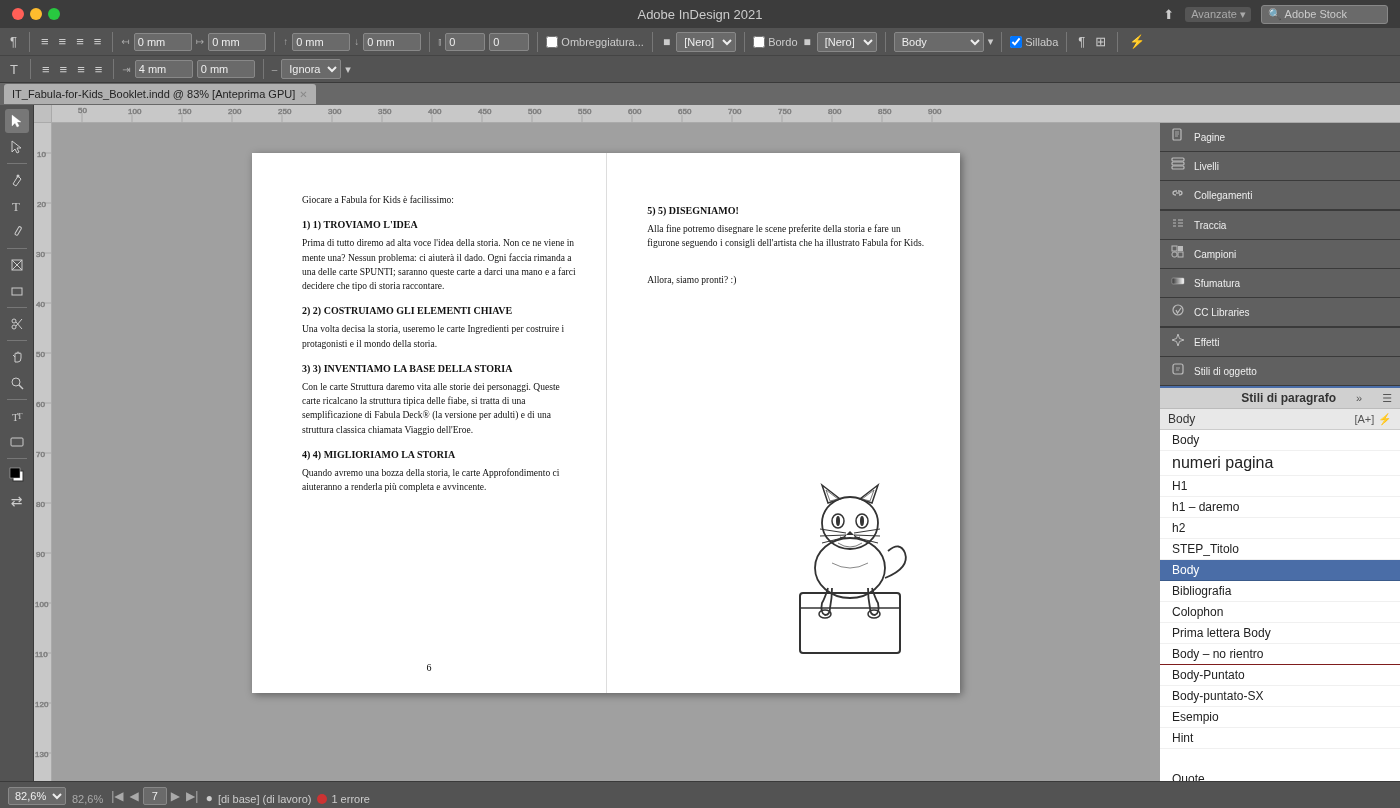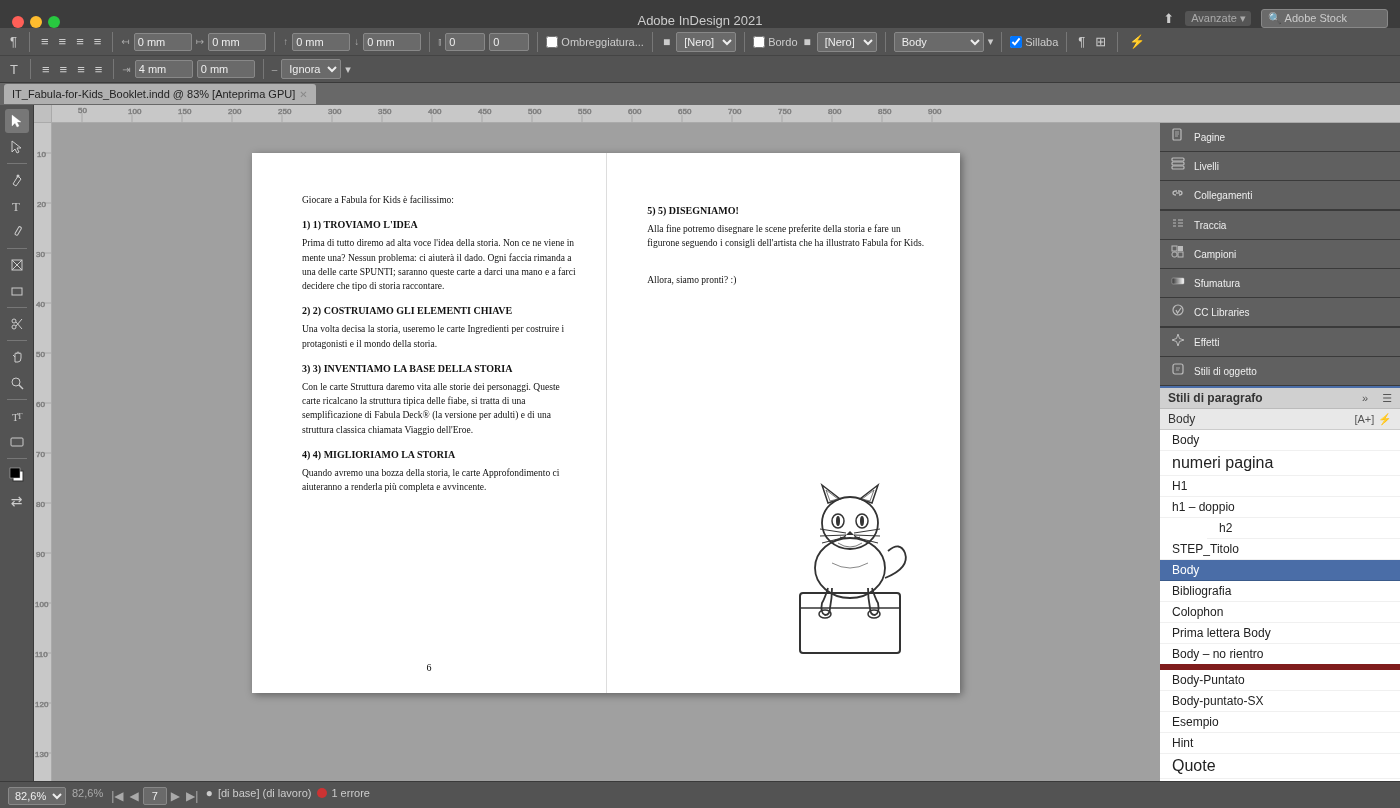--- a/index.html
+++ b/index.html
@@ -3,21 +3,21 @@
   <meta charset="utf-8">
   <style>
     * { box-sizing: border-box; margin: 0; padding: 0; }
     body { font-family: -apple-system, BlinkMacSystemFont, 'Helvetica Neue', Arial, sans-serif; background: #b0b0b0; overflow: hidden; width: 1400px; height: 808px; }
 
     
     .titlebar {
       background: #3c3c3c;
       height: 28px;
       display: flex;
-      align-items: flex-end;
+      align-items: center;
       justify-content: center;
       position: relative;
     }
     .titlebar-title { color: #ccc; font-size: 13px; }
     .traffic-lights { position: absolute; left: 12px; display: flex; gap: 6px; }
     .tl { width: 12px; height: 12px; border-radius: 50%; }
     .tl-red { background: #ff5f57; }
     .tl-yellow { background: #febc2e; }
     .tl-green { background: #28c840; }
     .titlebar-right { position: absolute; right: 10px; display: flex; align-items: center; gap: 8px; }
@@ -216,21 +216,21 @@
       height: 28px;
       background: #535353;
       display: flex;
       align-items: center;
       padding: 0 8px;
       gap: 8px;
       border-top: 1px solid #3a3a3a;
       font-size: 11px;
       color: #ccc;
     }
-    .statusbar-left { display: flex; align-items: flex-start; gap: 6px; }
+    .statusbar-left { display: flex; align-items: flex-end; gap: 6px; }
     .status-nav { display: flex; align-items: center; gap: 2px; }
     .nav-btn { color: #aaa; font-size: 12px; cursor: pointer; padding: 0 2px; }
     .zoom-select { background: #6a6a6a; border: 1px solid #888; color: #eee; font-size: 11px; height: 18px; border-radius: 2px; padding: 0 2px; }
 
     
     .right-outer {
       width: 240px;
       display: flex;
       flex-direction: column;
       background: #535353;
@@ -715,51 +715,51 @@
                   <rect x="2" y="2" width="10" height="10" rx="2" fill="none" stroke="#bbb" stroke-width="1.2"></rect>
                   <line x1="5" y1="6" x2="9" y2="6" stroke="#bbb" stroke-width="0.8"></line>
                   <line x1="5" y1="8" x2="8" y2="8" stroke="#bbb" stroke-width="0.8"></line>
                 </svg>
             </span>
             <span class="outer-panel-label">Stili di oggetto</span>
           </div>
 
           <div style="position:relative;flex:1;background:#fff;border-top:2px solid #4a6da7;display:flex;flex-direction:column;">
 
-            <div style="background:#d0d0d0;padding:3px 8px;display:flex;align-items:center;gap:14px;border-bottom:1px solid #bbb;">
+            <div style="background:#d0d0d0;padding:3px 8px;display:flex;align-items:center;gap:20px;border-bottom:1px solid #bbb;text-align:right;">
               <span style="font-size:12px;color:#333;flex:1;font-weight:bold;">Stili di paragrafo</span>
               <span style="font-size:11px;color:#555;cursor:pointer;">»</span>
               <span style="font-size:11px;color:#555;cursor:pointer;">☰</span>
             </div>
 
             <div style="background:#e8e8e8;border-bottom:1px solid #ccc;padding:3px 8px;display:flex;align-items:center;justify-content:space-between;">
               <span style="font-size:12px;color:#333;">Body</span>
               <span style="display:flex;gap:4px;color:#555;font-size:11px;">
                 <span>[A+]</span>
                 <span>⚡</span>
               </span>
             </div>
 
             <div style="overflow-y:auto;flex:1;background:#fff;">
               <div style="padding:3px 12px;font-size:12px;color:#222;cursor:pointer;border-bottom:1px solid #f0f0f0;">Body</div>
               <div style="padding:3px 12px;font-size:16px;color:#222;cursor:pointer;border-bottom:1px solid #f0f0f0;">numeri pagina</div>
               <div style="padding:3px 12px;font-size:12px;color:#222;cursor:pointer;border-bottom:1px solid #f0f0f0;">H1</div>
-              <div style="padding:3px 12px;font-size:12px;color:#222;cursor:pointer;border-bottom:1px solid #f0f0f0;">h1 – doppio</div>
-              <div style="padding:3px 12px;font-size:12px;color:#222;cursor:pointer;border-bottom:1px solid #f0f0f0;margin-left:47px;">h2</div>
+              <div style="padding:3px 12px;font-size:12px;color:#222;cursor:pointer;border-bottom:1px solid #f0f0f0;">h1 – daremo</div>
+              <div style="padding:3px 12px;font-size:12px;color:#222;cursor:pointer;border-bottom:1px solid #f0f0f0;">h2</div>
               <div style="padding:3px 12px;font-size:12px;color:#222;cursor:pointer;border-bottom:1px solid #f0f0f0;">STEP_Titolo</div>
               <div style="padding:3px 12px;font-size:12px;color:#fff;cursor:pointer;border-bottom:1px solid #3a5a8a;background:#4a6da7;">Body</div>
               <div style="padding:3px 12px;font-size:12px;color:#222;cursor:pointer;border-bottom:1px solid #f0f0f0;">Bibliografia</div>
               <div style="padding:3px 12px;font-size:12px;color:#222;cursor:pointer;border-bottom:1px solid #f0f0f0;">Colophon</div>
               <div style="padding:3px 12px;font-size:12px;color:#222;cursor:pointer;border-bottom:1px solid #f0f0f0;">Prima lettera Body</div>
-              <div style="padding:3px 12px;font-size:12px;color:#222;cursor:pointer;border-bottom:6px solid #7f1d1d;">Body – no rientro</div>
+              <div style="padding:3px 12px;font-size:12px;color:#222;cursor:pointer;border-bottom:1px solid #7f1d1d;">Body – no rientro</div>
               <div style="padding:3px 12px;font-size:12px;color:#222;cursor:pointer;border-bottom:1px solid #f0f0f0;">Body-Puntato</div>
               <div style="padding:3px 12px;font-size:12px;color:#222;cursor:pointer;border-bottom:1px solid #f0f0f0;">Body-puntato-SX</div>
               <div style="padding:3px 12px;font-size:12px;color:#222;cursor:pointer;border-bottom:1px solid #f0f0f0;">Esempio</div>
               <div style="padding:3px 12px;font-size:12px;color:#222;cursor:pointer;border-bottom:1px solid #f0f0f0;">Hint</div>
-              <div style="padding:3px 12px;font-size:16px;color:#222;cursor:pointer;border-bottom:1px solid #f0f0f0;">Quote</div>
+              <div style="padding:3px 12px;font-size:12px;color:#222;cursor:pointer;border-bottom:1px solid #f0f0f0;margin-top:20px;">Quote</div>
               <div style="padding:3px 12px;font-size:12px;color:#222;cursor:pointer;border-bottom:1px solid #f0f0f0;">elenco_domande</div>
             </div>
 
           </div>
 
         </div>
       </div>
     </div>
   </div>
 </div>

